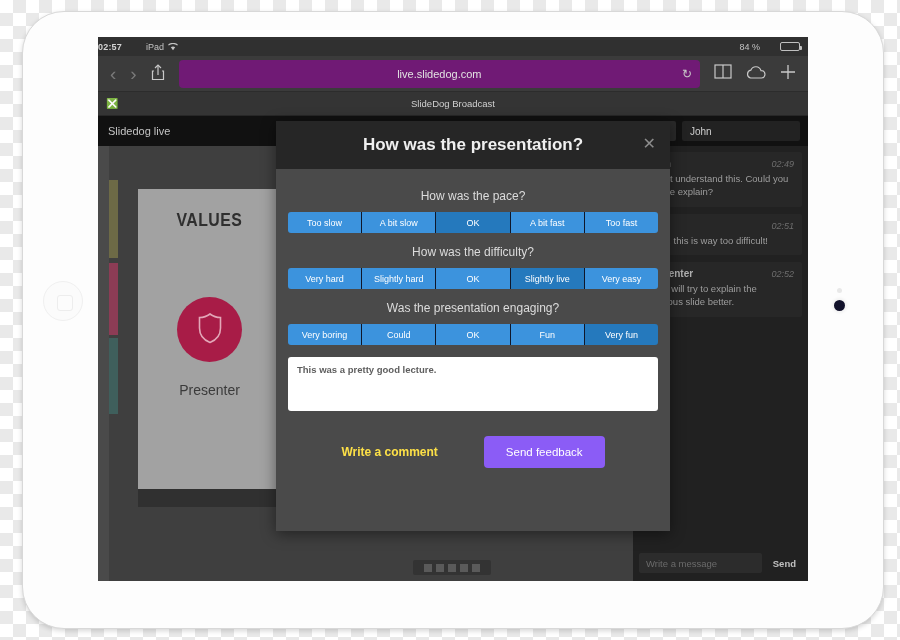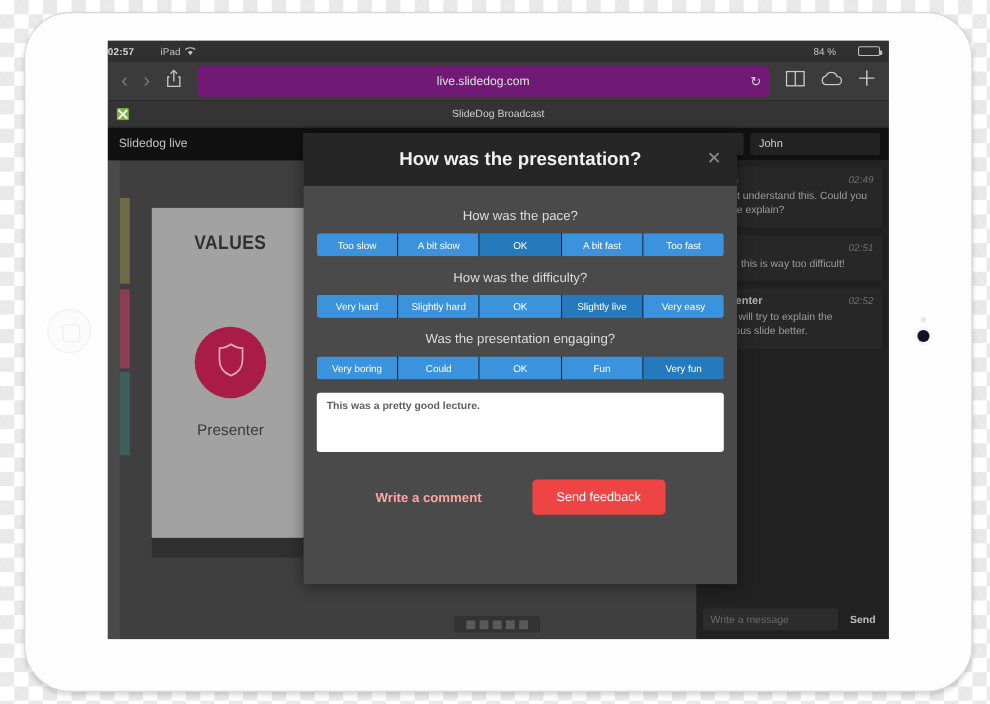--- a/index.html
+++ b/index.html
@@ -242,24 +242,24 @@
   .comment-box {
     width: 100%; height: 54px; background: #ffffff;
     border-radius: 3px; padding: 7px 9px;
     color: #5e5e5e; font-size: 9.5px; margin-top: 2px; font-weight: bold;
   }
   .modal-actions {
     display: flex; align-items: center; justify-content: center;
     gap: 46px; margin-top: 25px;
   }
   .link-btn {
-    color: #fca5a5; font-size: 12px; font-weight: bold; cursor: pointer;
+    color: #fde047; font-size: 12px; font-weight: bold; cursor: pointer;
   }
   .send-btn {
-    background: #ef4444; color: #ffffff; font-size: 11.5px;
+    background: #8b5cf6; color: #ffffff; font-size: 11.5px;
     padding: 10px 22px; border-radius: 4px; cursor: pointer;
   }
 </style>
 </head>
 <body>
 
 <div id="page">
 
   <div id="tablet">
 

